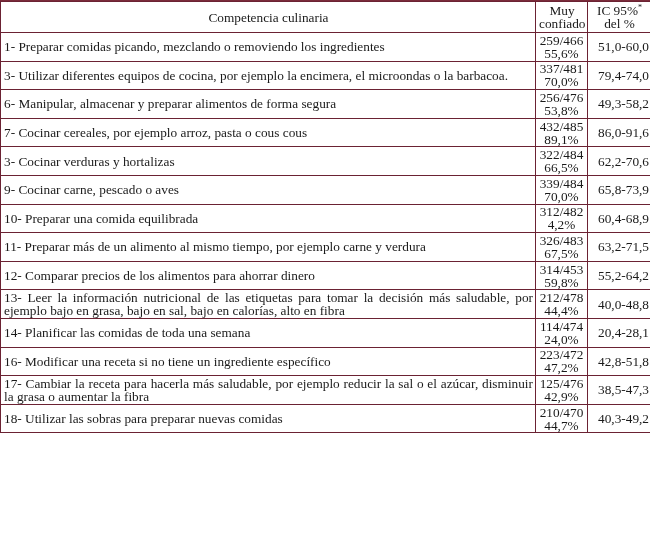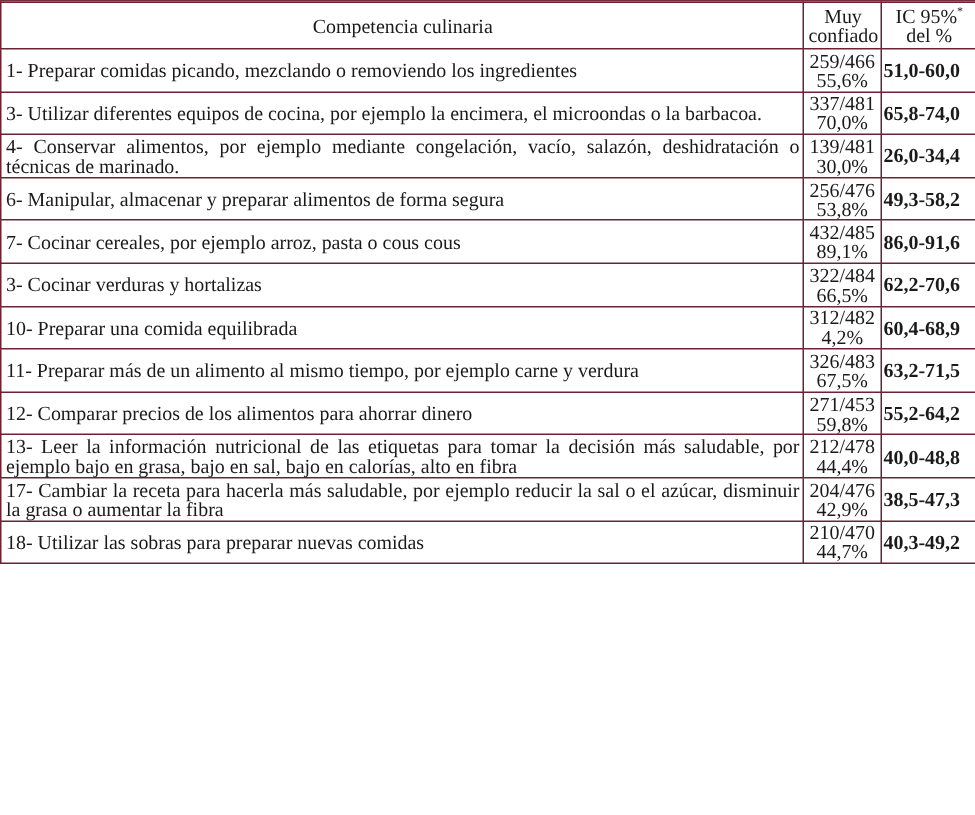--- a/index.html
+++ b/index.html
@@ -20,21 +20,21 @@
     font-weight: normal;
     line-height: 13px;
   }
   th { height: 30px; text-align: center; vertical-align: middle; }
   td { height: 27.6px; vertical-align: middle; }
   col.c1 { width: 535px; }
   col.c2 { width: 52px; }
   col.c3 { width: 63px; }
   td.desc { text-align: justify; text-align-last: left; }
   td.num { text-align: center; padding: 0 1px; }
-  td.ci { text-align: left; padding: 0 1px; font-weight: bold; }
+  td.ci { text-align: right; padding: 0 1px; }
   .frac { display: block; }
   .pct { display: block; font-family: Liberation Serif, serif; }
   sup { font-size: 8px; line-height: 0; vertical-align: 5px; }
 </style>
 </head>
 <body>
 
 <div class="topline"></div>
 
 <table>
@@ -64,29 +64,21 @@
           <span class="pct">55,6%</span>
         </td>
         <td class="ci">51,0-60,0</td>
       </tr>
       <tr>
         <td class="desc">3- Utilizar diferentes equipos de cocina, por ejemplo la encimera, el microondas o la barbacoa.</td>
         <td class="num">
           <span class="frac">337/481</span>
           <span class="pct">70,0%</span>
         </td>
-        <td class="ci">65,8-74,0</td>
-      </tr>
-      <tr>
-        <td class="desc">4- Conservar alimentos, por ejemplo mediante congelación, vacío, salazón, deshidratación o técnicas de marinado.</td>
-        <td class="num">
-          <span class="frac">139/481</span>
-          <span class="pct">30,0%</span>
-        </td>
-        <td class="ci">26,0-34,4</td>
+        <td class="ci">79,4-74,0</td>
       </tr>
       <tr>
         <td class="desc">6- Manipular, almacenar y preparar alimentos de forma segura</td>
         <td class="num">
           <span class="frac">256/476</span>
           <span class="pct">53,8%</span>
         </td>
         <td class="ci">49,3-58,2</td>
       </tr>
       <tr>
@@ -99,55 +91,79 @@
       </tr>
       <tr>
         <td class="desc">3- Cocinar verduras y hortalizas</td>
         <td class="num">
           <span class="frac">322/484</span>
           <span class="pct">66,5%</span>
         </td>
         <td class="ci">62,2-70,6</td>
       </tr>
       <tr>
+        <td class="desc">9- Cocinar carne, pescado o aves</td>
+        <td class="num">
+          <span class="frac">339/484</span>
+          <span class="pct">70,0%</span>
+        </td>
+        <td class="ci">65,8-73,9</td>
+      </tr>
+      <tr>
         <td class="desc">10- Preparar una comida equilibrada</td>
         <td class="num">
           <span class="frac">312/482</span>
           <span class="pct">4,2%</span>
         </td>
         <td class="ci">60,4-68,9</td>
       </tr>
       <tr>
         <td class="desc">11- Preparar más de un alimento al mismo tiempo, por ejemplo carne y verdura</td>
         <td class="num">
           <span class="frac">326/483</span>
           <span class="pct">67,5%</span>
         </td>
         <td class="ci">63,2-71,5</td>
       </tr>
       <tr>
         <td class="desc">12- Comparar precios de los alimentos para ahorrar dinero</td>
         <td class="num">
-          <span class="frac">271/453</span>
+          <span class="frac">314/453</span>
           <span class="pct">59,8%</span>
         </td>
         <td class="ci">55,2-64,2</td>
       </tr>
       <tr>
         <td class="desc">13- Leer la información nutricional de las etiquetas para tomar la decisión más saludable, por ejemplo bajo en grasa, bajo en sal, bajo en calorías, alto en fibra</td>
         <td class="num">
           <span class="frac">212/478</span>
           <span class="pct">44,4%</span>
         </td>
         <td class="ci">40,0-48,8</td>
       </tr>
       <tr>
+        <td class="desc">14- Planificar las comidas de toda una semana</td>
+        <td class="num">
+          <span class="frac">114/474</span>
+          <span class="pct">24,0%</span>
+        </td>
+        <td class="ci">20,4-28,1</td>
+      </tr>
+      <tr>
+        <td class="desc">16- Modificar una receta si no tiene un ingrediente específico</td>
+        <td class="num">
+          <span class="frac">223/472</span>
+          <span class="pct">47,2%</span>
+        </td>
+        <td class="ci">42,8-51,8</td>
+      </tr>
+      <tr>
         <td class="desc">17- Cambiar la receta para hacerla más saludable, por ejemplo reducir la sal o el azúcar, disminuir la grasa o aumentar la fibra</td>
         <td class="num">
-          <span class="frac">204/476</span>
+          <span class="frac">125/476</span>
           <span class="pct">42,9%</span>
         </td>
         <td class="ci">38,5-47,3</td>
       </tr>
       <tr>
         <td class="desc">18- Utilizar las sobras para preparar nuevas comidas</td>
         <td class="num">
           <span class="frac">210/470</span>
           <span class="pct">44,7%</span>
         </td>

